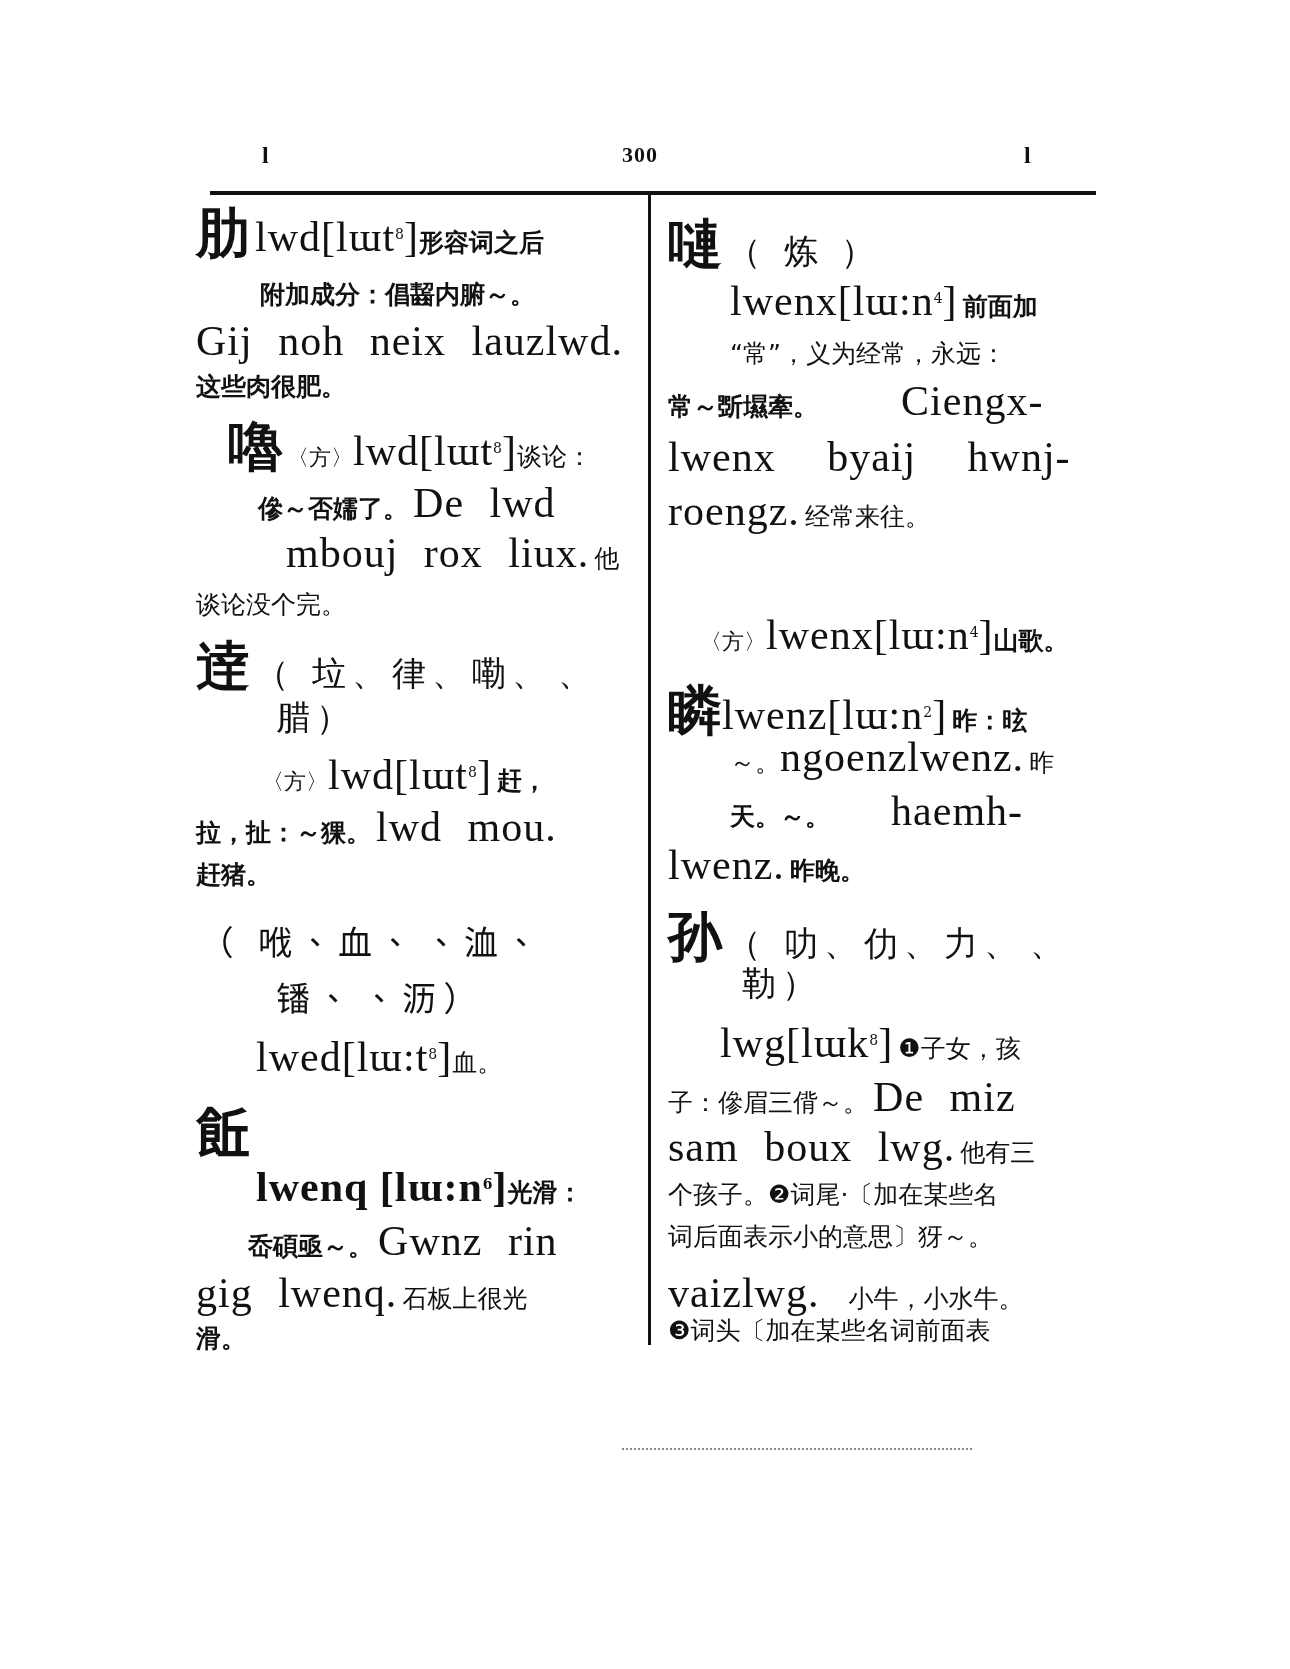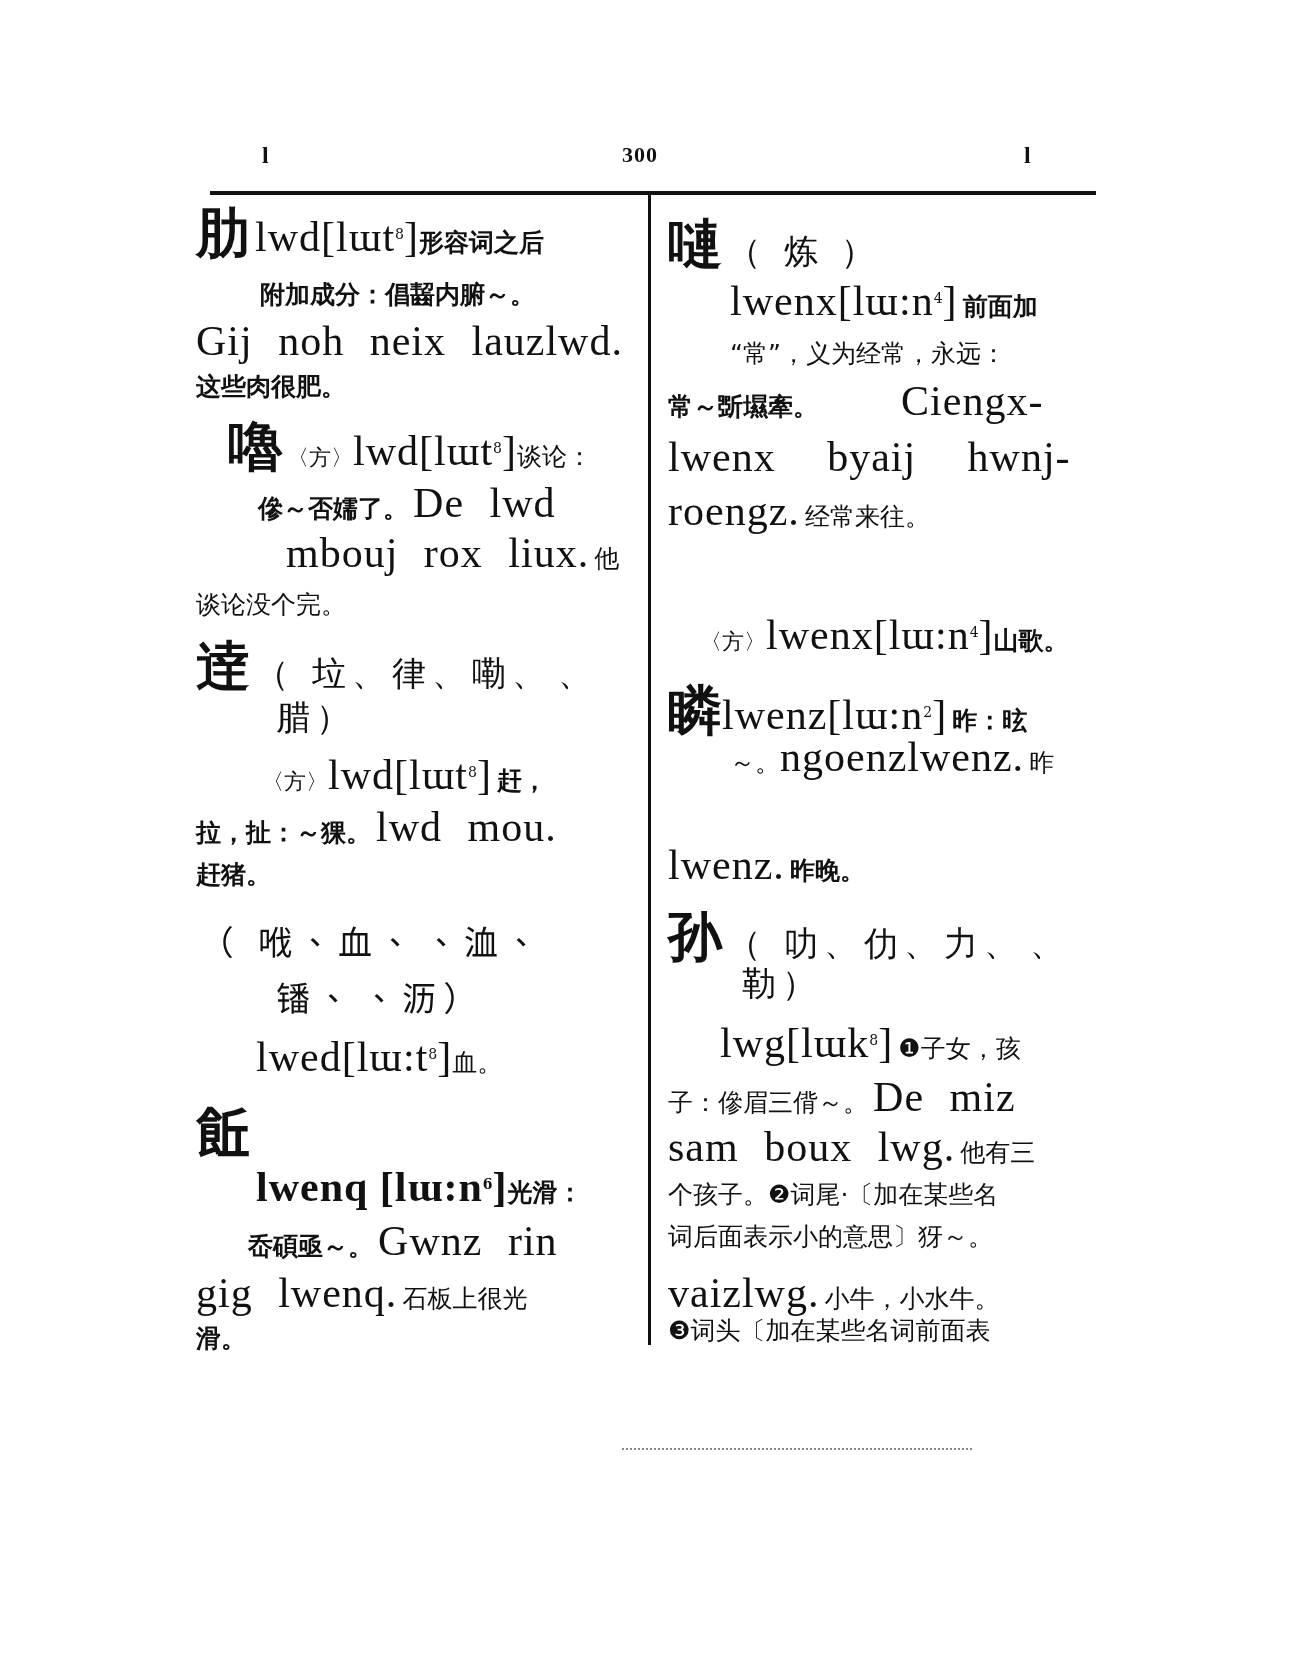--- a/index.html
+++ b/index.html
@@ -147,20 +147,24 @@
   </div>
 
   <div class="line" style="left:668px; top:684px;">
     <span class="head">瞵</span><span class="roman">lwenz[lɯ:n</span><sup>2</sup><span class="roman">]</span>
     <span class="cn-bold">昨：昡</span>
   </div>
   <div class="line" style="left:730px; top:736px;">
     <span class="cn">～。</span><span class="roman">ngoenzlwenz.</span>
     <span class="cn">昨</span>
   </div>
+  <div class="line" style="left:730px; top:790px;">
+    <span class="cn-bold">天。𦝊～。</span>
+    <span class="roman" style="margin-left:56px;">haemh-</span>
+  </div>
   <div class="line" style="left:668px; top:844px;">
     <span class="roman">lwenz.</span>
     <span class="cn-bold">昨晚。</span>
   </div>
 
   <div class="line" style="left:668px; top:910px;text-align:right;">
     <span class="head">孙</span>
     <span class="cn-lg">（ 叻、仂、力、𫝰、</span>
   </div>
   <div class="line cn-lg" style="left:742px; top:966px;">勒）</div>
@@ -175,20 +179,20 @@
   <div class="line" style="left:668px; top:1126px;text-align:center;">
     <span class="roman roman-wide">sam boux  lwg.</span>
     <span class="cn">他有三</span>
   </div>
   <div class="line" style="left:668px; top:1182px;">
     <span class="cn">个孩子。</span><span class="cn">❷</span><span class="cn">词尾·〔加在某些名</span>
   </div>
   <div class="line cn" style="left:668px; top:1224px;">词后面表示小的意思〕犽～。</div>
   <div class="line" style="left:668px; top:1272px;">
     <span class="roman">vaizlwg.</span>
-    <span class="cn" style="">小牛，小水牛。</span>
+    <span class="cn" style="margin-left:24px;">小牛，小水牛。</span>
   </div>
   <div class="line" style="left:668px; top:1318px;">
     <span class="cn">❸</span><span class="cn">词头〔加在某些名词前面表</span>
   </div>
 
   <div class="footer-noise"></div>
 </div>
 
 </body></html>

